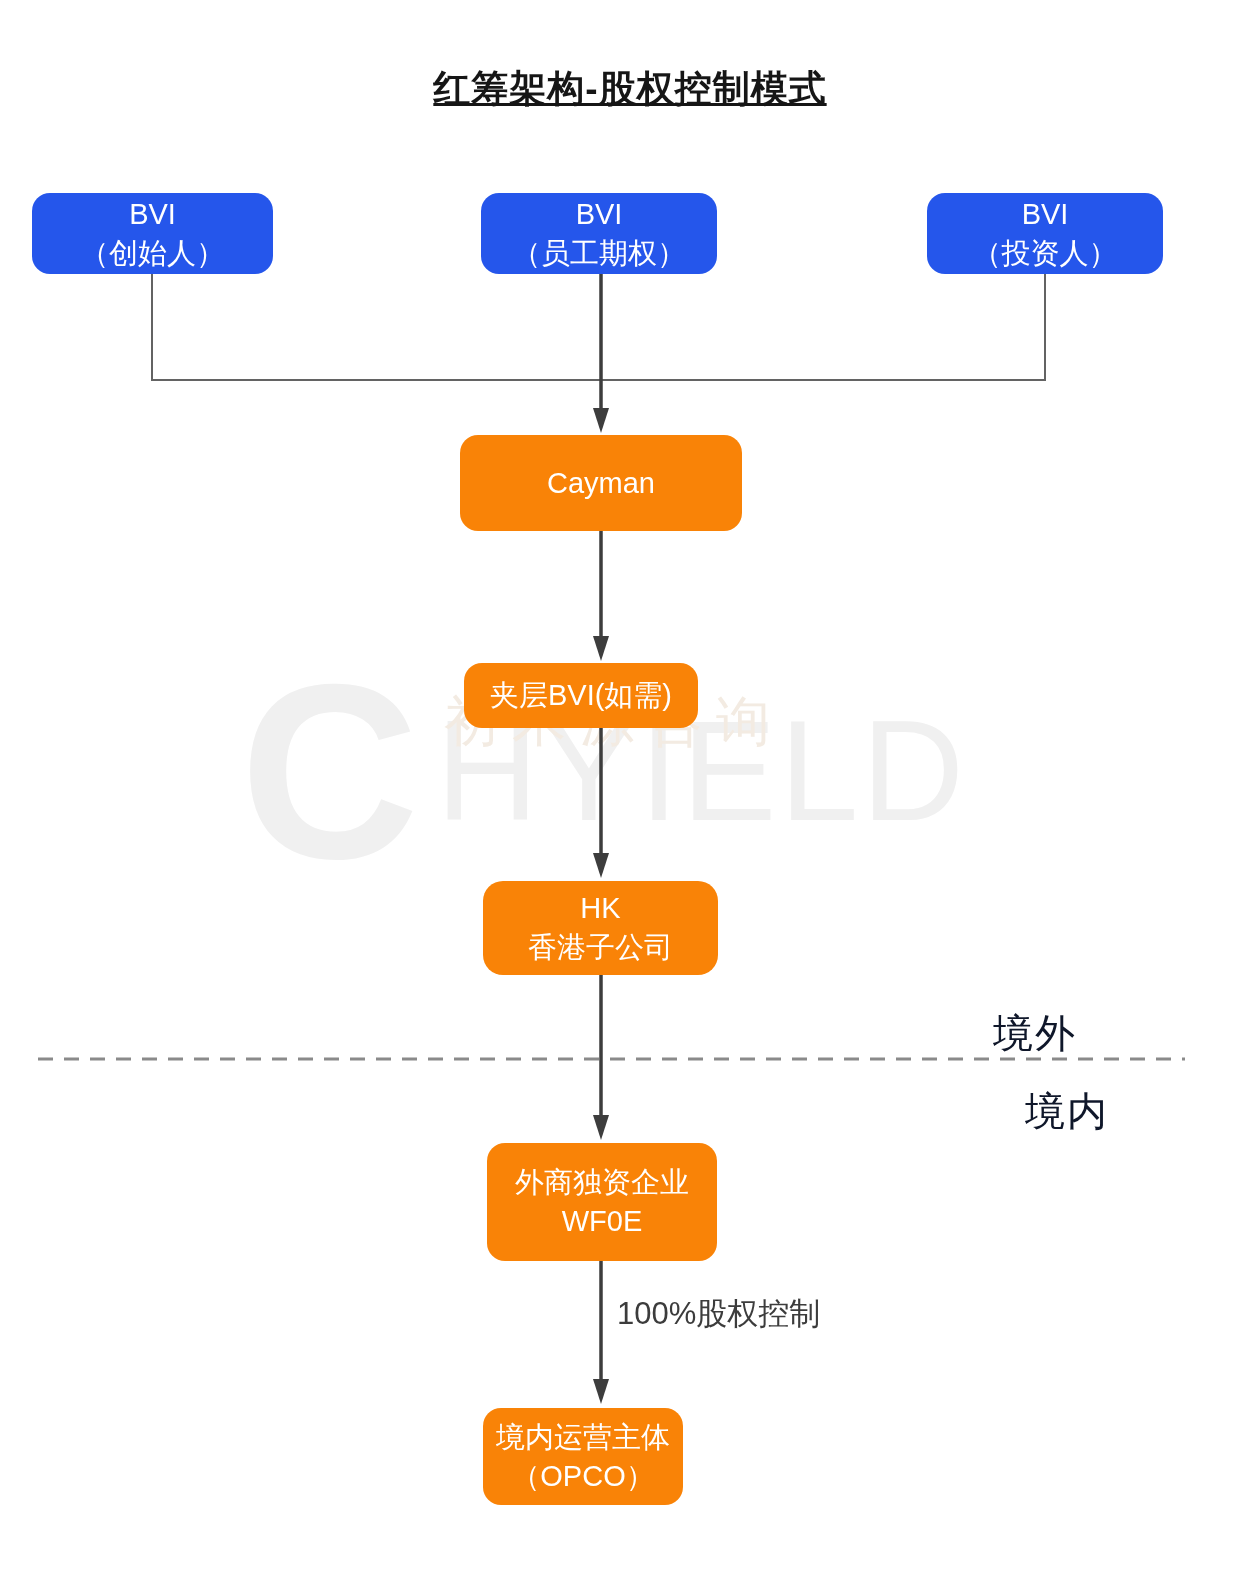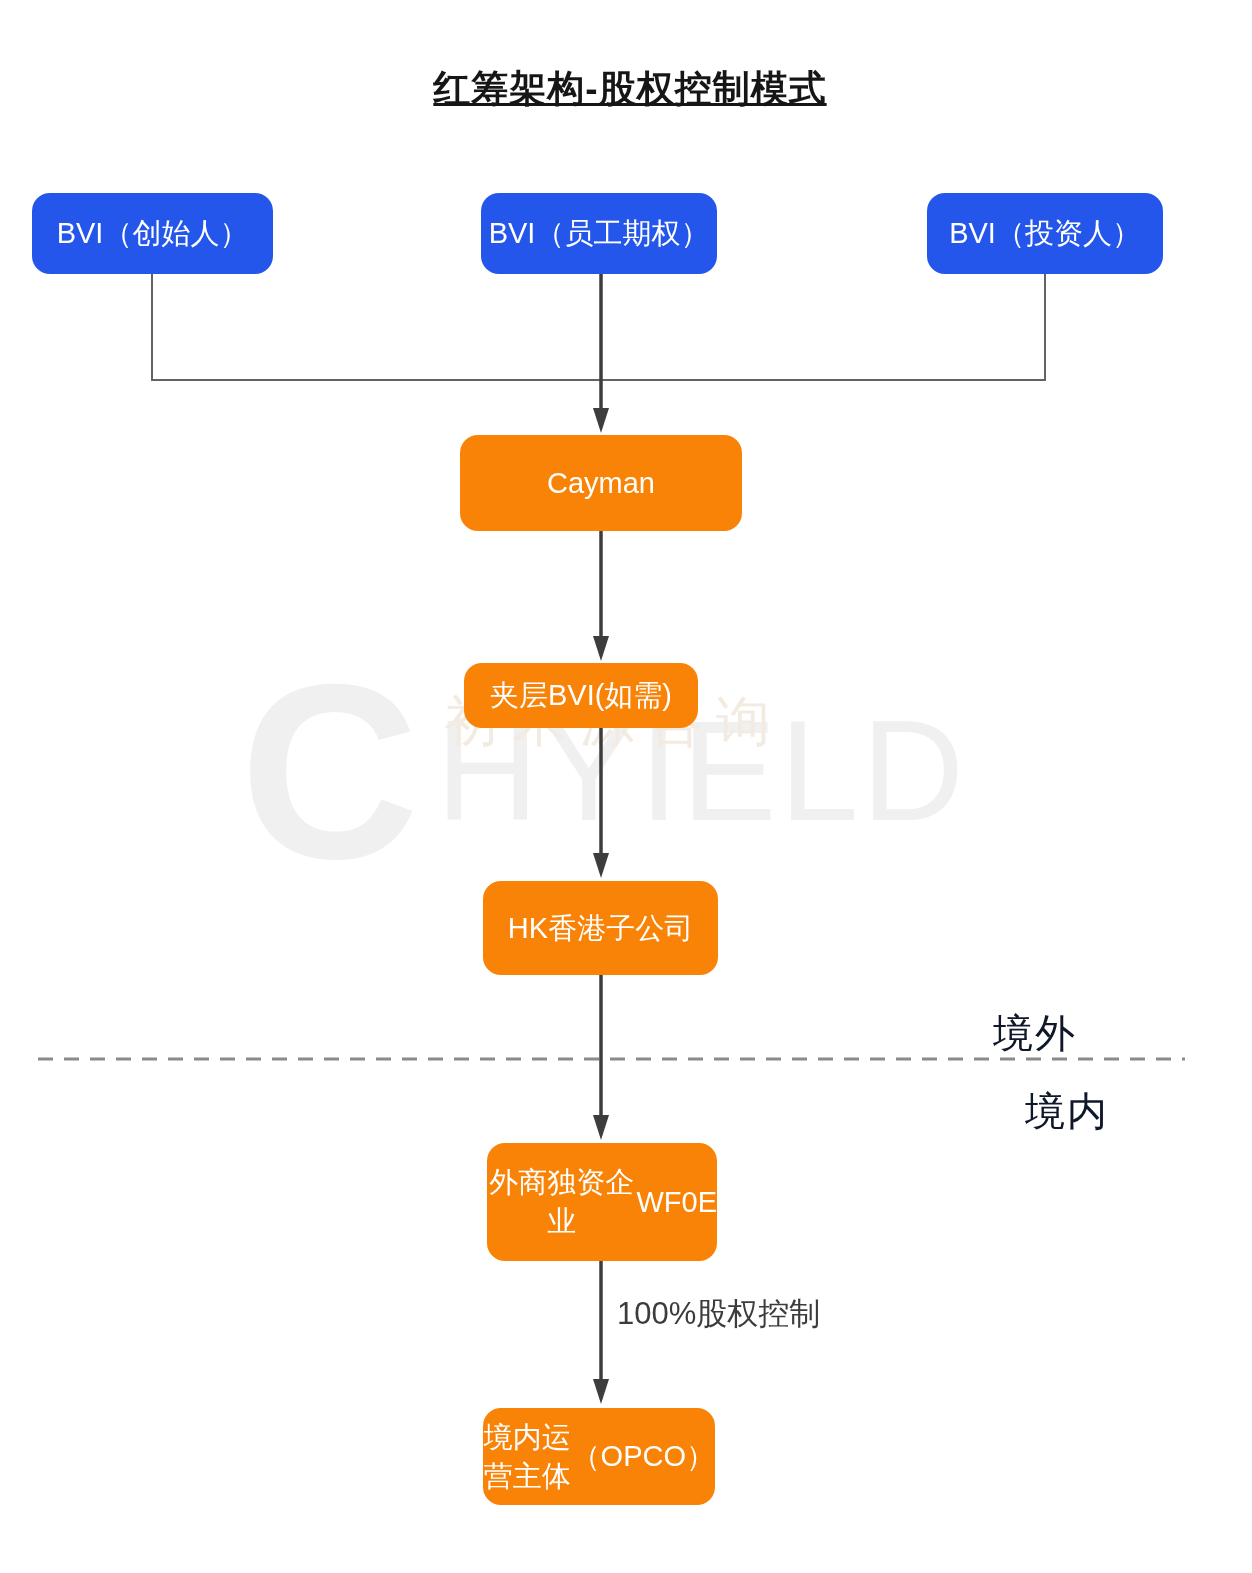--- a/index.html
+++ b/index.html
@@ -32,33 +32,33 @@
   }
   .wm-cn{
     position:absolute;left:444px;top:694px;font-size:54px;line-height:1;
     color:#f3ebe2;letter-spacing:14px;z-index:0;user-select:none;
   }
   
   svg.connectors{position:absolute;left:0;top:0;z-index:1;}
   
   .node{
     position:absolute;border-radius:18px;color:#ffffff;z-index:2;
-    display:flex;align-items:center;justify-content:center;
+    display:flex;flex-direction:column;align-items:center;justify-content:center;
     text-align:center;font-size:29px;line-height:1.34;
   }
   .node.blue{background:var(--blue);}
   .node.orange{background:var(--orange);}
   .n-bvi-founder {left:32px;  top:193px; width:241px; height:81px;}
   .n-bvi-esop    {left:481px; top:193px; width:236px; height:81px;}
   .n-bvi-investor{left:927px; top:193px; width:236px; height:81px;}
   .n-cayman      {left:460px; top:435px; width:282px; height:96px;}
   .n-mezz        {left:464px; top:663px; width:234px; height:65px;}
-  .n-hk          {left:483px; top:881px; width:235px; height:94px;}
+  .n-hk          {left:483px; top:881px; width:235px; height:94px;border-radius:20px;}
   .n-wfoe        {left:487px; top:1143px;width:230px; height:118px;}
-  .n-opco        {left:483px; top:1408px;width:232px; height:97px;}
+  .n-opco        {left:483px; top:1408px;width:200px; height:97px;}
   
   .region-label{
     position:absolute;font-size:40px;color:#0f172a;z-index:2;letter-spacing:2px;
   }
   .lbl-offshore{left:993px;top:1006px;}
   .lbl-onshore {left:993px;top:1084px;margin-left:32px;}
   .edge-label{
     position:absolute;left:617px;top:1293px;font-size:31px;color:#3c3c3c;z-index:2;
   }
 </style>

